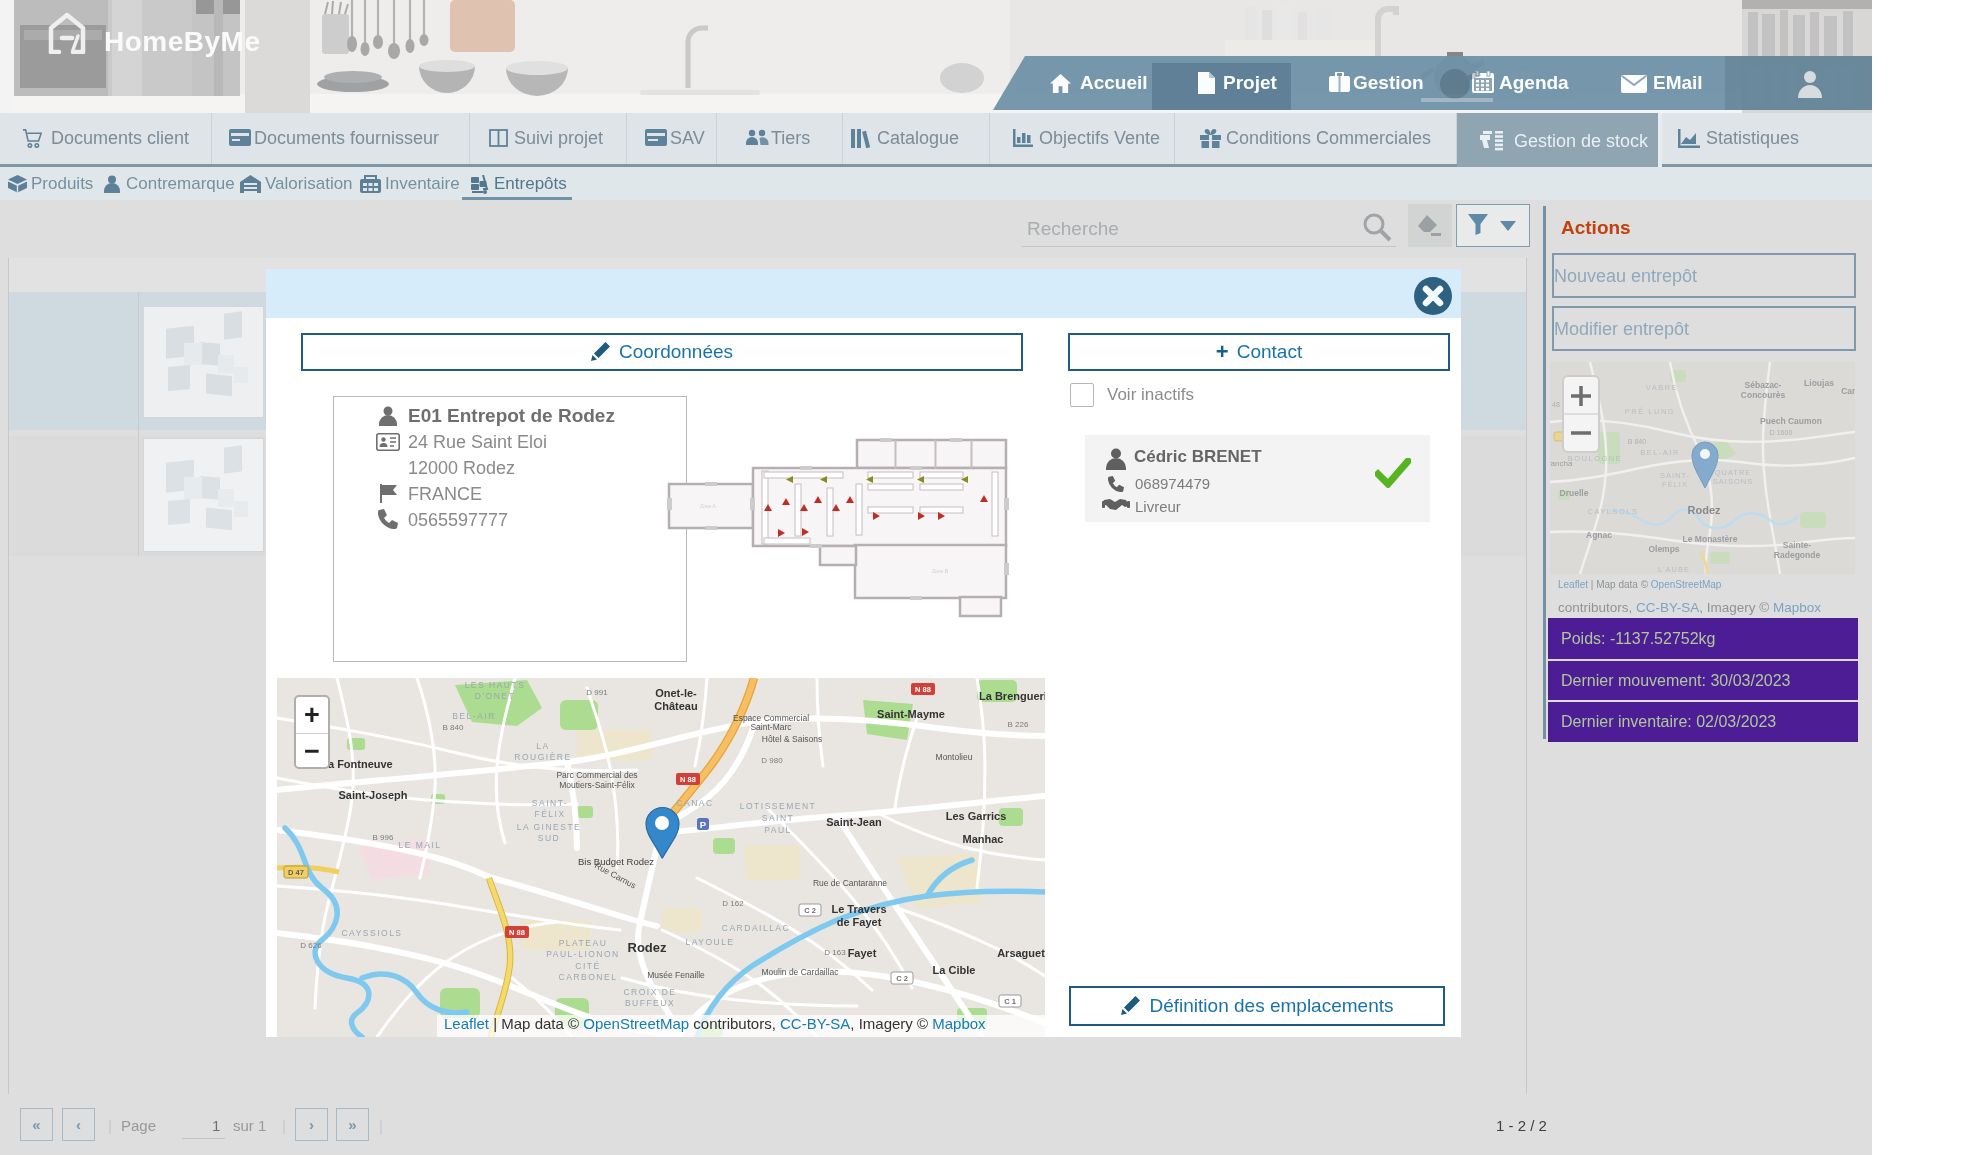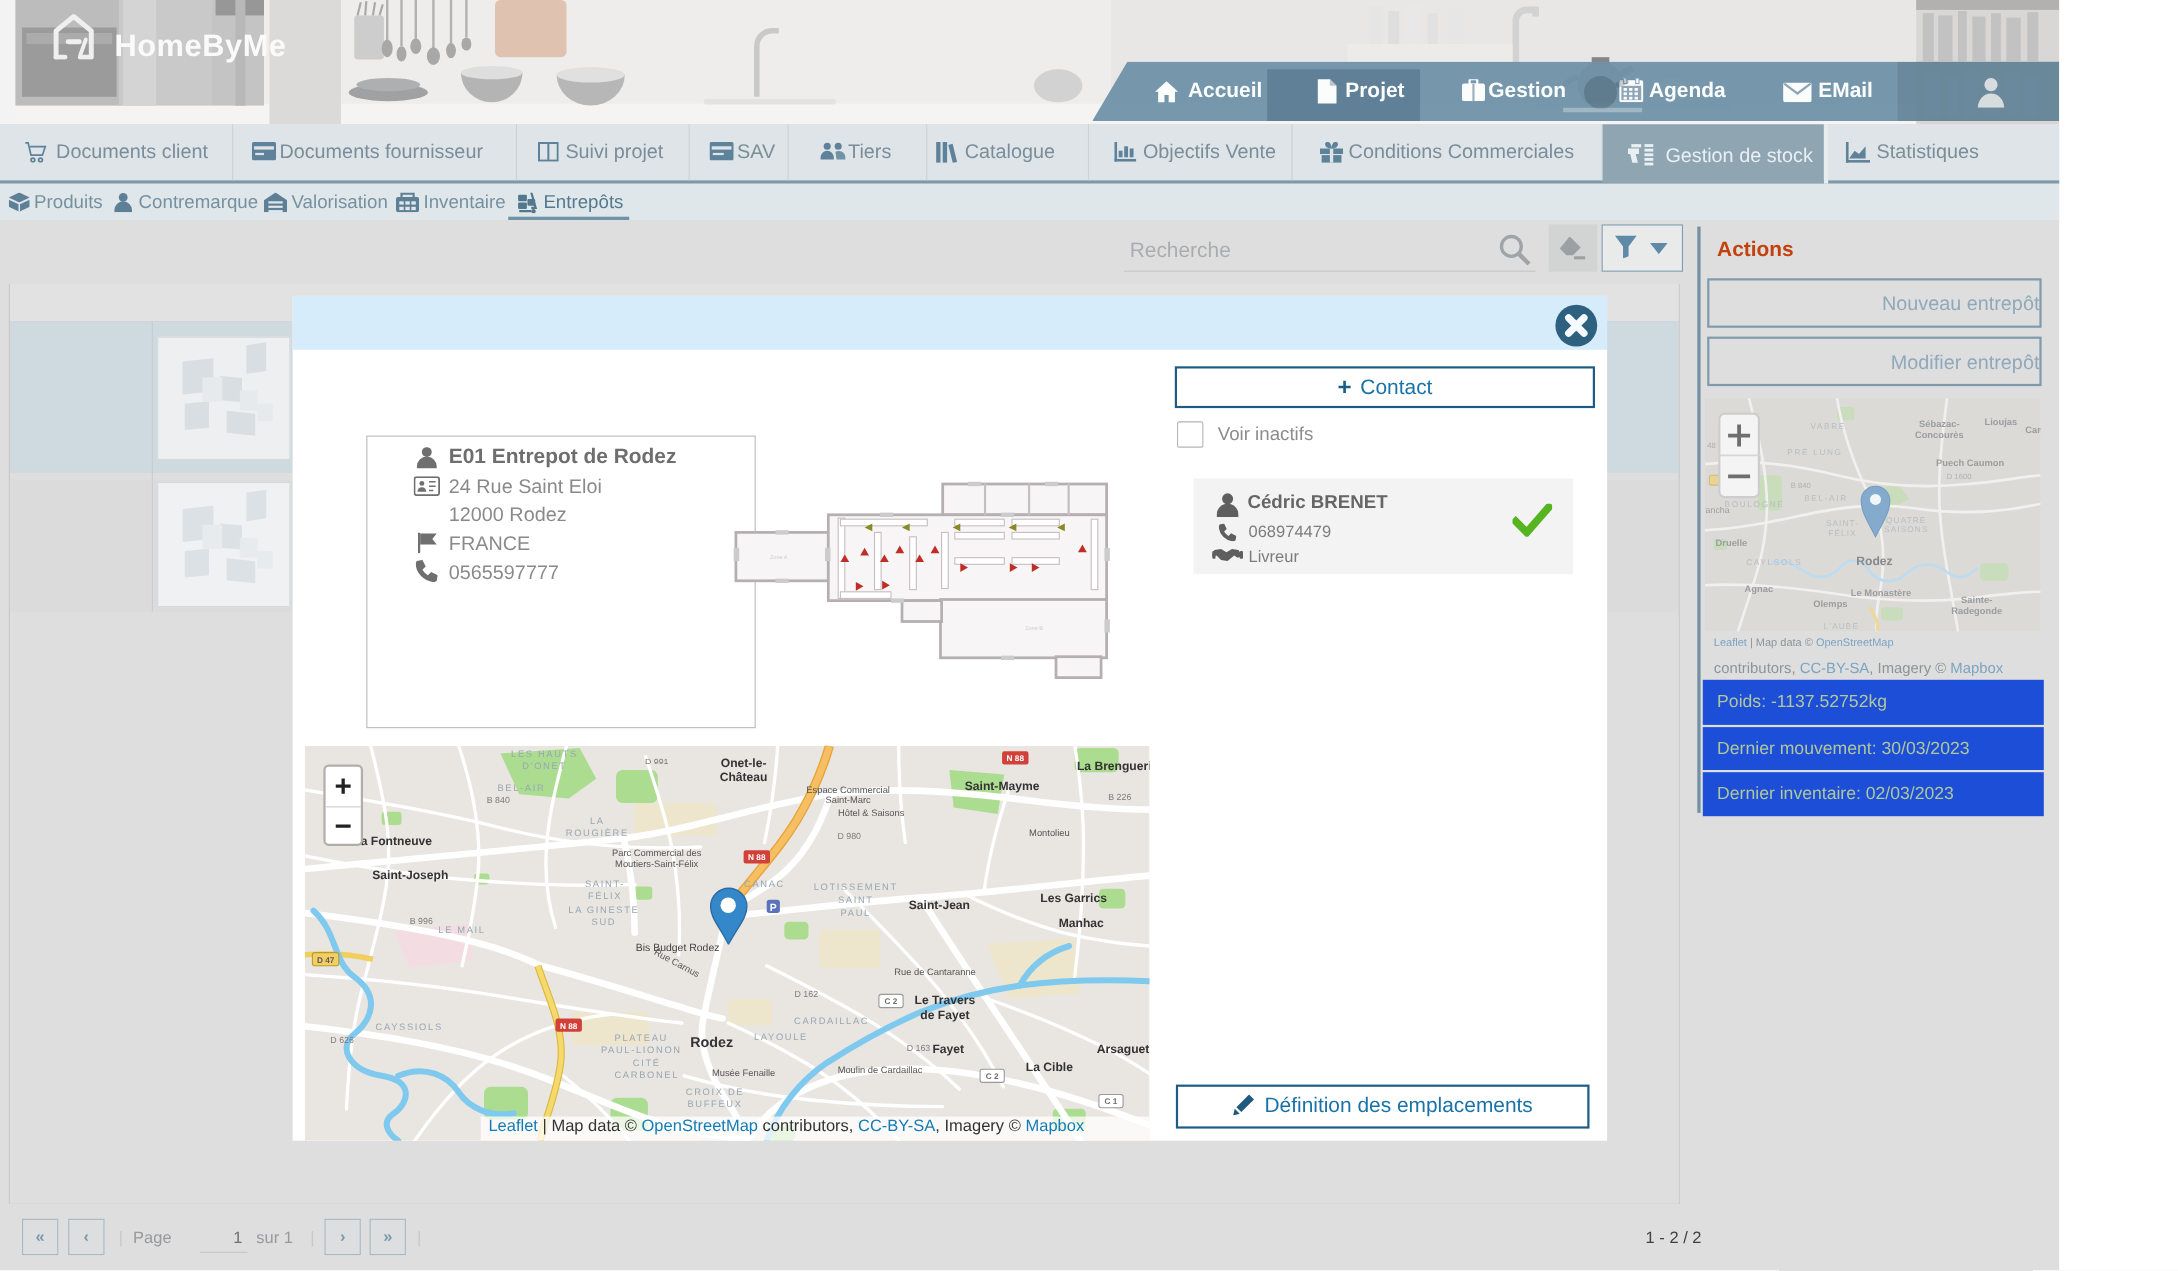--- a/index.html
+++ b/index.html
@@ -38,22 +38,22 @@
   #row2{position:absolute;left:0;top:178px;width:100%;height:120px;background:#dbdbdb;}
   #tbody{position:absolute;left:0;top:300px;width:100%;height:536px;background:#dedede;}
   .colline{position:absolute;left:129px;top:0;width:1px;height:300px;background:#c9cacb;}
   .thumb{position:absolute;left:134px;width:121px;border:1px solid #d2d6d8;background:#edeff0;}
   
   #pager{position:absolute;left:0px;top:1094px;width:1872px;height:61px;}
   .pgbtn{position:absolute;top:14px;width:33px;height:33px;border:1px solid #a8b9c4;background:#dcdedf;color:#7b98ad;text-align:center;line-height:31px;font-size:15px;font-weight:bold;}
   .pgtxt{color:#97999c;font-size:15px;position:absolute;top:23px;}
   
   #sideline{position:absolute;left:1543px;top:206px;width:3px;height:533px;background:#7491a3;}
-  .sbtn{position:absolute;left:1552px;width:304px;height:45px;border:2px solid #7e9aac;color:#8fa9ba;font-size:18px;text-align:right;line-height:42px;}
-  .greenrow{position:absolute;left:1548px;width:310px;background:#1d4ed8;color:#b0c79a;font-size:16px;}
+  .sbtn{position:absolute;left:1552px;width:304px;height:45px;border:2px solid #7e9aac;color:#8fa9ba;font-size:18px;text-align:left;line-height:42px;}
+  .greenrow{position:absolute;left:1548px;width:310px;background:#4c1d95;color:#b0c79a;font-size:16px;}
   
   #modal{position:absolute;left:266px;top:269px;width:1195px;height:768px;background:#fff;}
   #mband{position:absolute;left:0;top:0;width:100%;height:49px;background:#d7ecfb;}
   .mbtn{position:absolute;top:64px;height:38px;border:2px solid #1e5c85;color:#1a73a8;font-size:19px;text-align:center;line-height:34px;}
   #addrbox{position:absolute;left:35px;top:127px;width:354px;height:266px;border:1px solid #b9b9b9;color:#8a8a8a;font-size:17px;margin-left:32px;}
   #ccard{position:absolute;left:819px;top:166px;width:345px;height:87px;background:#f3f3f3;}
 </style>
 </head>
 <body>
 <div id="stage">
@@ -513,20 +513,26 @@
 <div class="greenrow" style="top:661px;height:39px;line-height:39px;padding-left:13px">Dernier mouvement: 30/03/2023</div>
 <div class="greenrow" style="top:702px;height:40px;line-height:40px;padding-left:13px">Dernier inventaire: 02/03/2023</div>
 </div>
 
 <div id="modal">
   <div id="mband"></div>
   <svg class="abs" style="left:1147px;top:7px" width="40" height="40" viewBox="0 0 40 40">
     <circle cx="20" cy="20" r="19" fill="#2d617f"></circle>
     <path d="M13 13 L27 27 M27 13 L13 27" stroke="#f4fafe" stroke-width="6.5" stroke-linecap="round"></path>
   </svg>
+  <div class="mbtn" style="left:35px;width:722px">
+    <svg style="display:inline-block;vertical-align:-3px;margin-right:9px" width="19" height="19" viewBox="0 0 19 19" fill="#1d5a7e">
+          <path d="M0 19 l1.5 -6 l4.5 4.5 z"></path>
+          <path d="M3 11.5 l10 -10 l4.5 4.5 l-10 10 z"></path>
+          <path d="M14.5 0 l4.5 4.5 l-1.8 1.8 l-4.5 -4.5 z"></path>
+        </svg>Coordonnées</div>
   <div class="mbtn" style="left:802px;width:382px"><span style="font-weight:bold;font-size:22px;vertical-align:-1px;margin-right:8px;color:#155f8a">+</span>Contact</div>
   <div class="abs" style="left:804px;top:114px;width:24px;height:24px;border:1.5px solid #b5b5b5;border-radius:2px;background:#fff"></div>
   <div class="abs" style="left:841px;top:116px;font-size:17px;color:#8c8c8c">Voir inactifs</div>
   <div id="addrbox">
     <svg class="abs" style="left:44px;top:9px" width="20" height="20" viewBox="0 0 20 20" fill="#6f6f6f">
           <circle cx="10" cy="5" r="4.5"></circle>
           <path d="M1 18 a9 9 0 0 1 18 0 v2 h-18 z"></path>
         </svg>
     <div class="abs" style="left:74px;top:8px;font-size:19px;font-weight:bold;color:#6e6e6e">E01 Entrepot de Rodez</div>
     <svg class="abs" style="left:42px;top:36px" width="24" height="18" viewBox="0 0 24 18" fill="none" stroke="#6f6f6f" stroke-width="1.6">

